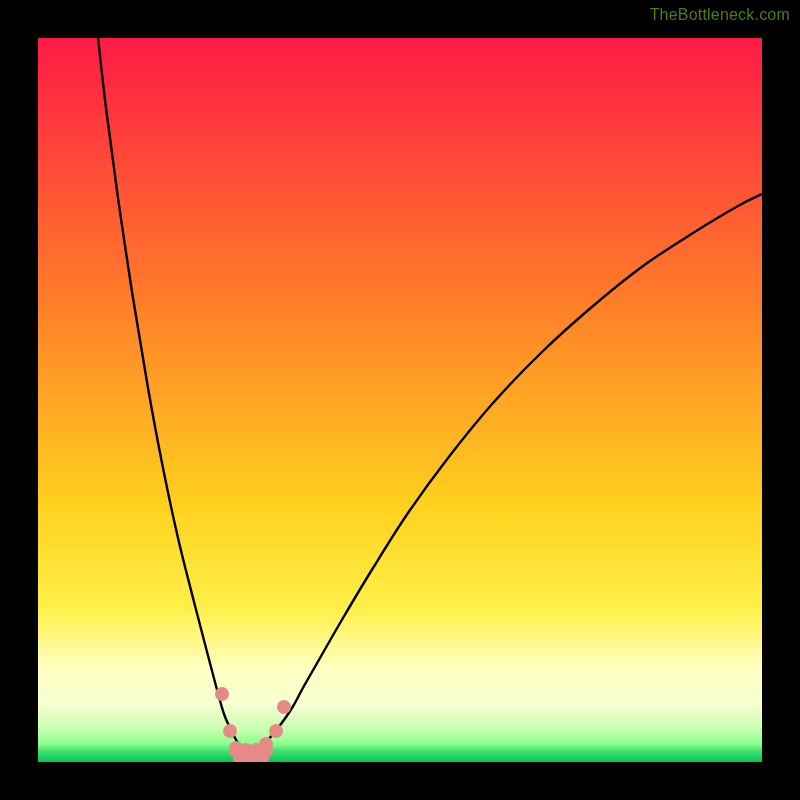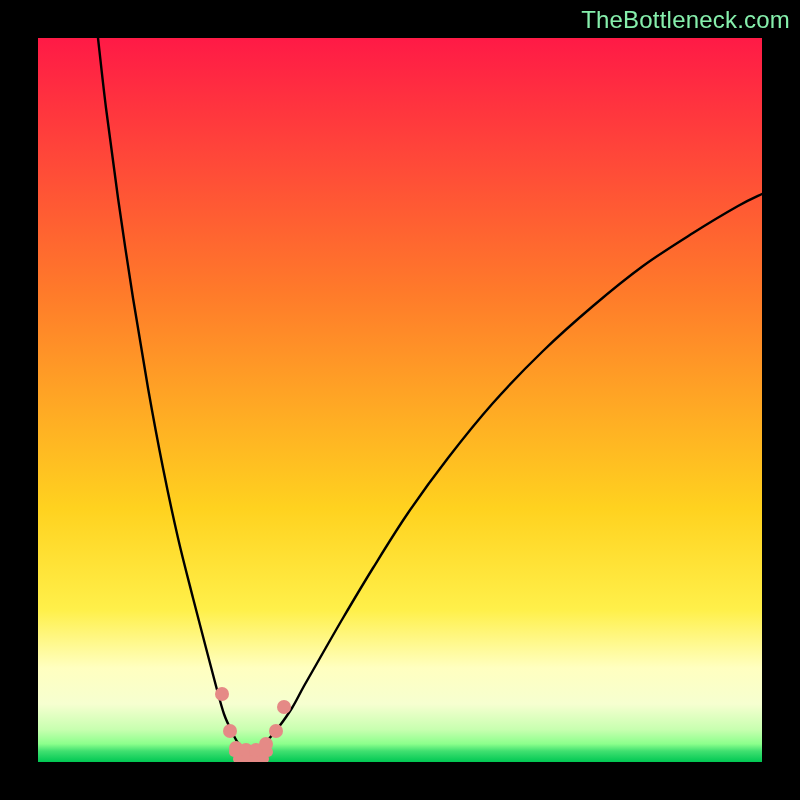--- a/index.html
+++ b/index.html
@@ -37,22 +37,22 @@
       var(--c6) 95.5%,
       var(--c7) 97.5%,
       var(--c8) 98.5%,
       var(--c9) 100%
     );
   }
   .watermark {
     position: absolute;
     top: 6px;
     right: 10px;
-    color: #86efac;
-    font-size: 24px;
+    color: #4d7c0f;
+    font-size: 16px;
     font-weight: 500;
     letter-spacing: 0.2px;
     margin-left: 20px;
   }
   svg.curve {
     position: absolute;
     top: 0;
     left: 0;
   }
 </style>

